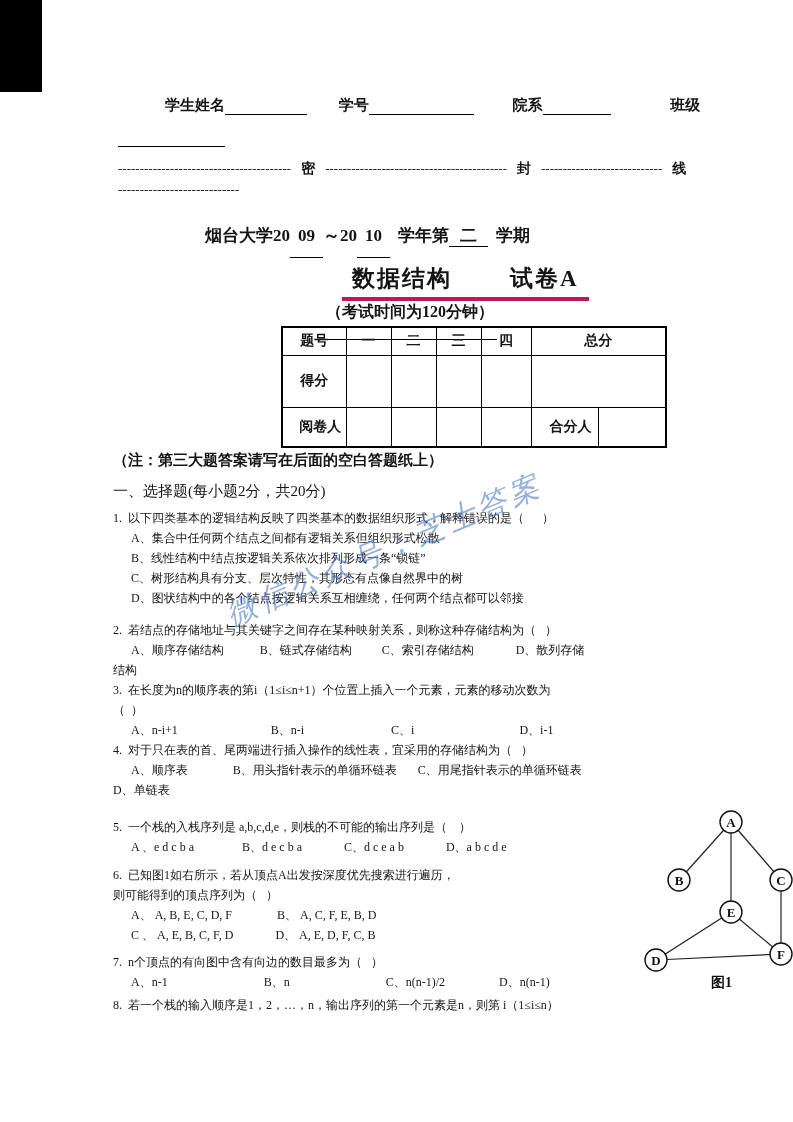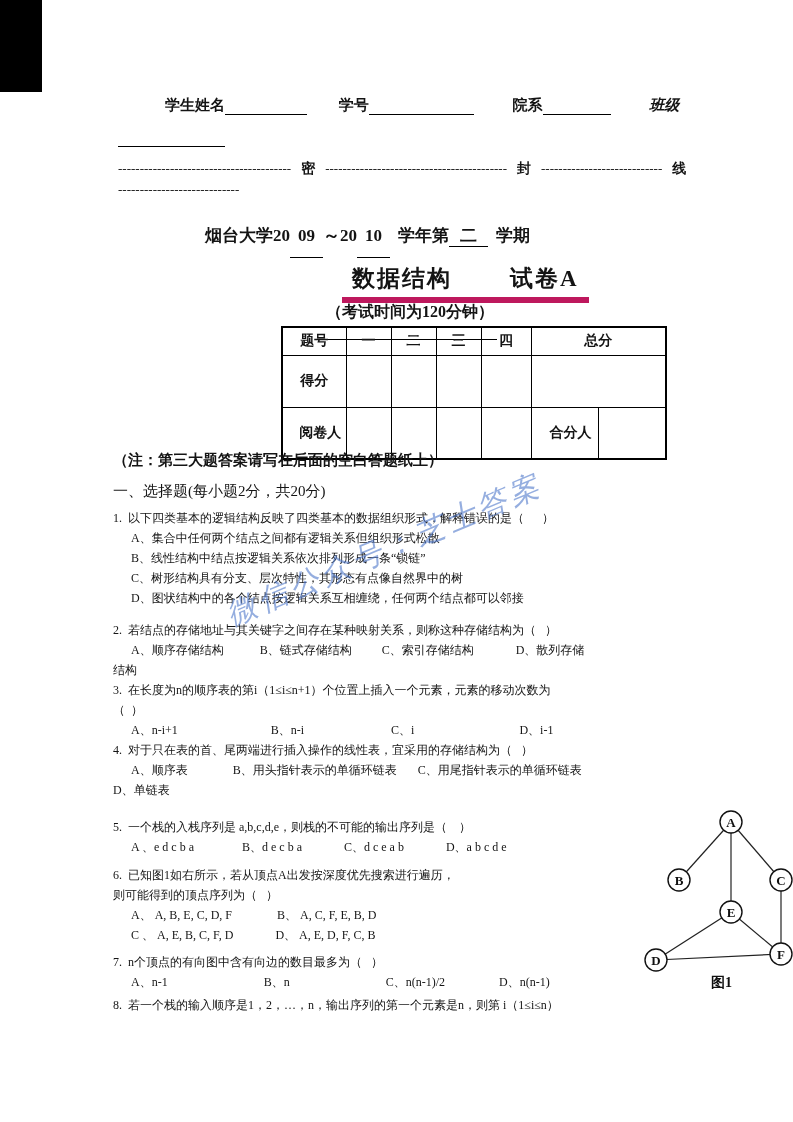--- a/index.html
+++ b/index.html
@@ -9,45 +9,45 @@
     position:relative; width:793px; height:1122px; background:#ffffff;
     font-family:"Liberation Serif","DejaVu Serif",serif; color:#141414; overflow:hidden;
   }
   .corner { position:absolute; left:0; top:0; width:42px; height:92px; background:#000; }
 
   
   .hdr-fields { position:absolute; left:165px; top:96px; width:540px; font-weight:bold; font-size:15px; white-space:nowrap; }
   .hf { display:inline-block; }
   .ul { display:inline-block; border-bottom:1.5px solid #000; height:16px; vertical-align:bottom; }
   .w82 { width:82px; } .w105 { width:105px; } .w68 { width:68px; }
-  .ml28 { margin-left:28px; } .ml35 { margin-left:35px; } .ml42 { margin-left:35px;font-style:italic; }
+  .ml28 { margin-left:28px; } .ml35 { margin-left:35px; } .ml42 { margin-left:56px; }
   .hdr-ul2 { position:absolute; left:118px; top:133px; width:107px; border-bottom:1.5px solid #000; height:14px; }
 
   
   .seal { position:absolute; left:118px; top:160px; width:562px; font-size:13px; white-space:nowrap; letter-spacing:0; }
   .seal .word { font-weight:bold; font-size:14px; margin:0 10px; }
   .seal2 { position:absolute; left:118px; top:182px; font-size:13px; }
 
   
   .title1 { position:absolute; left:205px; top:224px; font-size:17px; font-weight:bold; white-space:nowrap; }
   .uln { border-bottom:1.5px solid #000; padding:0 8px 12px; }
   .uln.term { padding:0 11px 1px; }
   .t-mid { margin-left:8px; }
   .title2 { position:absolute; left:342px; top:263px; white-space:nowrap; }
-  .course-wrap { display:inline-block; border-bottom:6px solid #be185d; padding:0 10px 3px; font-size:23px; font-weight:bold; letter-spacing:2px; }
+  .course-wrap { display:inline-block; border-bottom:4px solid #be185d; padding:0 10px 3px; font-size:23px; font-weight:bold; letter-spacing:2px; }
   .course-gap { display:inline-block; width:58px; }
   .time-note { position:absolute; left:323px; top:302px; font-size:16px; font-weight:bold; border-bottom:1.5px solid #000; padding:0 3px 16px; }
 
   
   .score-table { position:absolute; left:281px; top:326px; border-collapse:collapse; table-layout:fixed; }
   .score-table td { border:1.5px solid #000; text-align:center; vertical-align:middle; font-size:14px; font-weight:bold; padding:0; }
   .score-table { border:2px solid #000; }
   .r1 td { height:28px; }
   .r2 td { height:52px; }
-  .r3 td { height:52px;padding-left:12px; }
+  .r3 td { height:40px;padding-left:12px; }
 
   .note { position:absolute; left:113px; top:451px; font-size:15px; font-weight:bold; }
   .sec-title { position:absolute; left:113px; top:482px; font-size:15px; }
 
   
   .questions { position:absolute; left:113px; top:508px; width:578px; font-size:12px; line-height:20px; }
   .stem, .optline, .flushline { white-space:pre-wrap; }
   .optline { padding-left:18px; }
   .q1 { margin-bottom:12px; }
   .q4 { margin-bottom:17px; }

